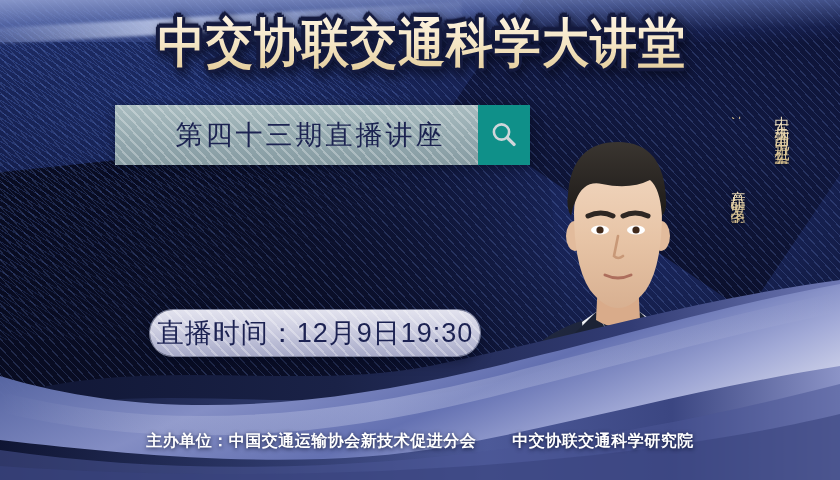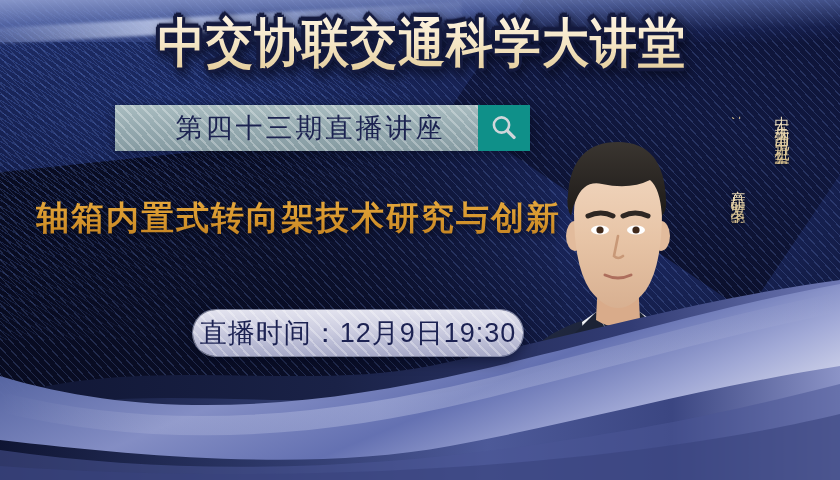--- a/index.html
+++ b/index.html
@@ -105,21 +105,21 @@
            drop-shadow(1.5px -1.5px 0 #141a3e) drop-shadow(-1.5px 1.5px 0 #141a3e)
            drop-shadow(3px 4px 5px rgba(5,8,25,.75));
     transform:scaleY(1.12);
     transform-origin:top center;
     padding-left:4px;
   }
 
   
   .subtitle-bar{
     position:absolute; left:115px; top:105px;
-    width:415px; height:46px;
+    width:415px; height:60px;
     display:flex; align-items:stretch;
     box-shadow:0 2px 10px rgba(4,8,26,.5);
   }
   .subtitle-body{
     flex:1;
     position:relative;
     background:linear-gradient(180deg,#a9bcc0 0%,#93a8ae 55%,#869ba2 100%);
     display:flex; align-items:center; justify-content:center;
     overflow:hidden;
   }
@@ -160,21 +160,20 @@
 
   
   .time-pill{
     position:absolute; left:150px; top:310px;
     width:330px; height:46px;
     border-radius:23px;
     background:linear-gradient(180deg,#e2e2ee 0%,#cdcee1 42%,#b9bbd4 72%,#a7aac8 100%);
     box-shadow:0 0 0 1px rgba(215,220,245,.55), 0 4px 14px rgba(4,8,28,.55);
     display:flex; align-items:center; justify-content:center;
     overflow:hidden;
-    margin-left:43px;
   }
   .time-pill:before{
     content:"";
     position:absolute; inset:0;
     background:repeating-linear-gradient(47deg,
         rgba(255,255,255,.30) 0px, rgba(255,255,255,.30) 2px,
         rgba(255,255,255,0) 2px, rgba(255,255,255,0) 8px);
   }
   .time-text{
     position:relative;
@@ -337,24 +336,28 @@
       <span class="subtitle-text">第四十三期直播讲座</span>
     </div>
     <div class="subtitle-icon">
       <svg width="30" height="30" viewBox="0 0 30 30" xmlns="http://www.w3.org/2000/svg">
         <circle cx="12.5" cy="12" r="7.6" fill="none" stroke="#cfd6da" stroke-width="2.6"></circle>
         <line x1="18.2" y1="17.6" x2="25" y2="24.4" stroke="#cfd6da" stroke-width="3.4" stroke-linecap="round"></line>
       </svg>
     </div>
   </div>
 
-  <h2 class="lecture-title">轴箱内置式转向架技术研究与创新</h2>
 
   <div class="time-pill">
     <span class="time-text">直播时间：12月9日19:30</span>
   </div>
 
   <div class="vtext vtext-name">沈龙江</div>
   <div class="vtext vtext-role">产品研发中心副总监</div>
   <div class="vtext vtext-company">中车株洲电力机车有限公司</div>
 
+  <div class="footer">
+    <span>主办单位：中国交通运输协会新技术促进分会</span>
+    <span class="sep"></span>
+    <span>中交协联交通科学研究院</span>
+  </div>
 
 </div>
 
 </body></html>

